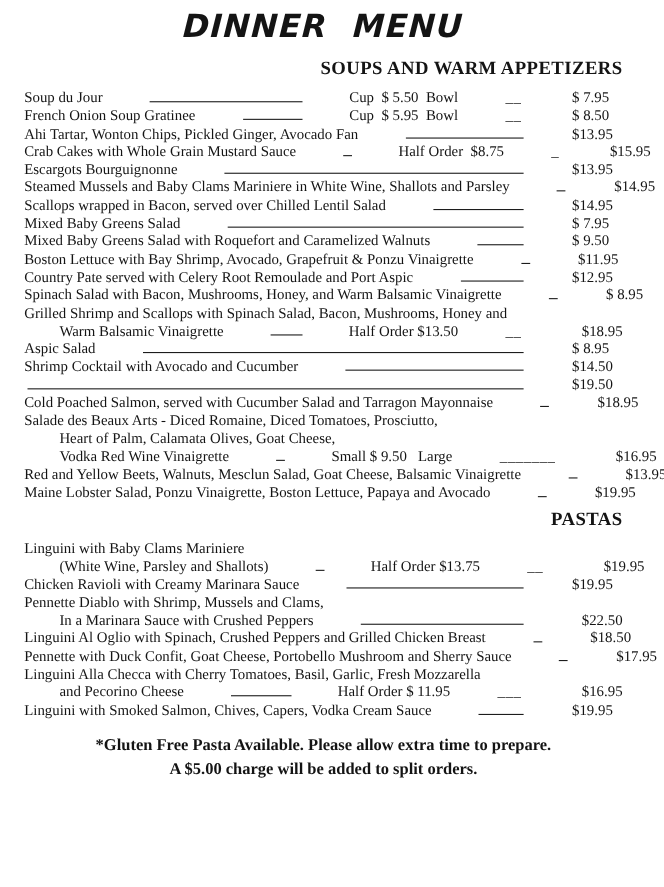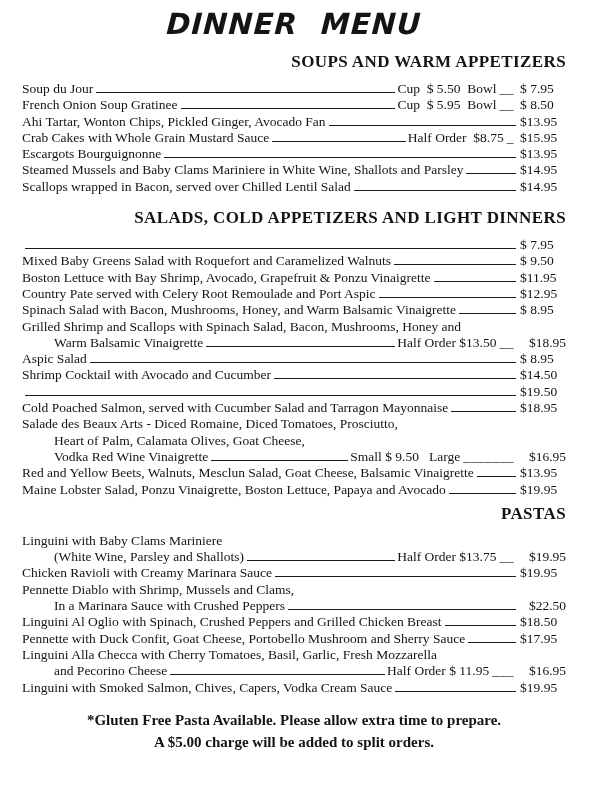--- a/index.html
+++ b/index.html
@@ -34,20 +34,21 @@
     line-height: 20px;
     margin: 6px 0 9px 0;
   }
   section + section .sec-h { margin-top: 13px; }
   section:last-of-type .sec-h { margin-top: 6px; }
 
   .line {
     display: flex;
     align-items: baseline;
     line-height: 16.3px;
+    gap: 40px;
   }
   .line.ind { padding-left: 32px; text-align: right; }
   .nm { white-space: pre; }
   .leader {
     flex: 1 1 auto;
     min-width: 8px;
     border-bottom: 1.2px solid #1c1c1c;
     margin: 0 2px -2px 3px;
   }
   .mid { white-space: pre; margin-right: 3px; }
@@ -121,23 +122,23 @@
         </div>
         <div class="item">
           <div class="line">
             <span class="nm">Scallops wrapped in Bacon, served over Chilled Lentil Salad</span>
             <span class="leader"></span>
             <span class="price">$14.95</span>
           </div>
         </div>
       </section>
       <section>
-        <h2 class="sec-h">SALADS, COLD APPETIZERS AND LIGHT DINNERS</h2>
-        <div class="item">
-          <div class="line">
+        <div class="item">
+          <div class="line">
+            <span class="nm">Mixed Baby Greens Salad</span>
             <span class="leader"></span>
             <span class="price">$ 7.95</span>
           </div>
         </div>
         <div class="item">
           <div class="line">
             <span class="nm">Mixed Baby Greens Salad with Roquefort and Caramelized Walnuts</span>
             <span class="leader"></span>
             <span class="price">$ 9.50</span>
           </div>

